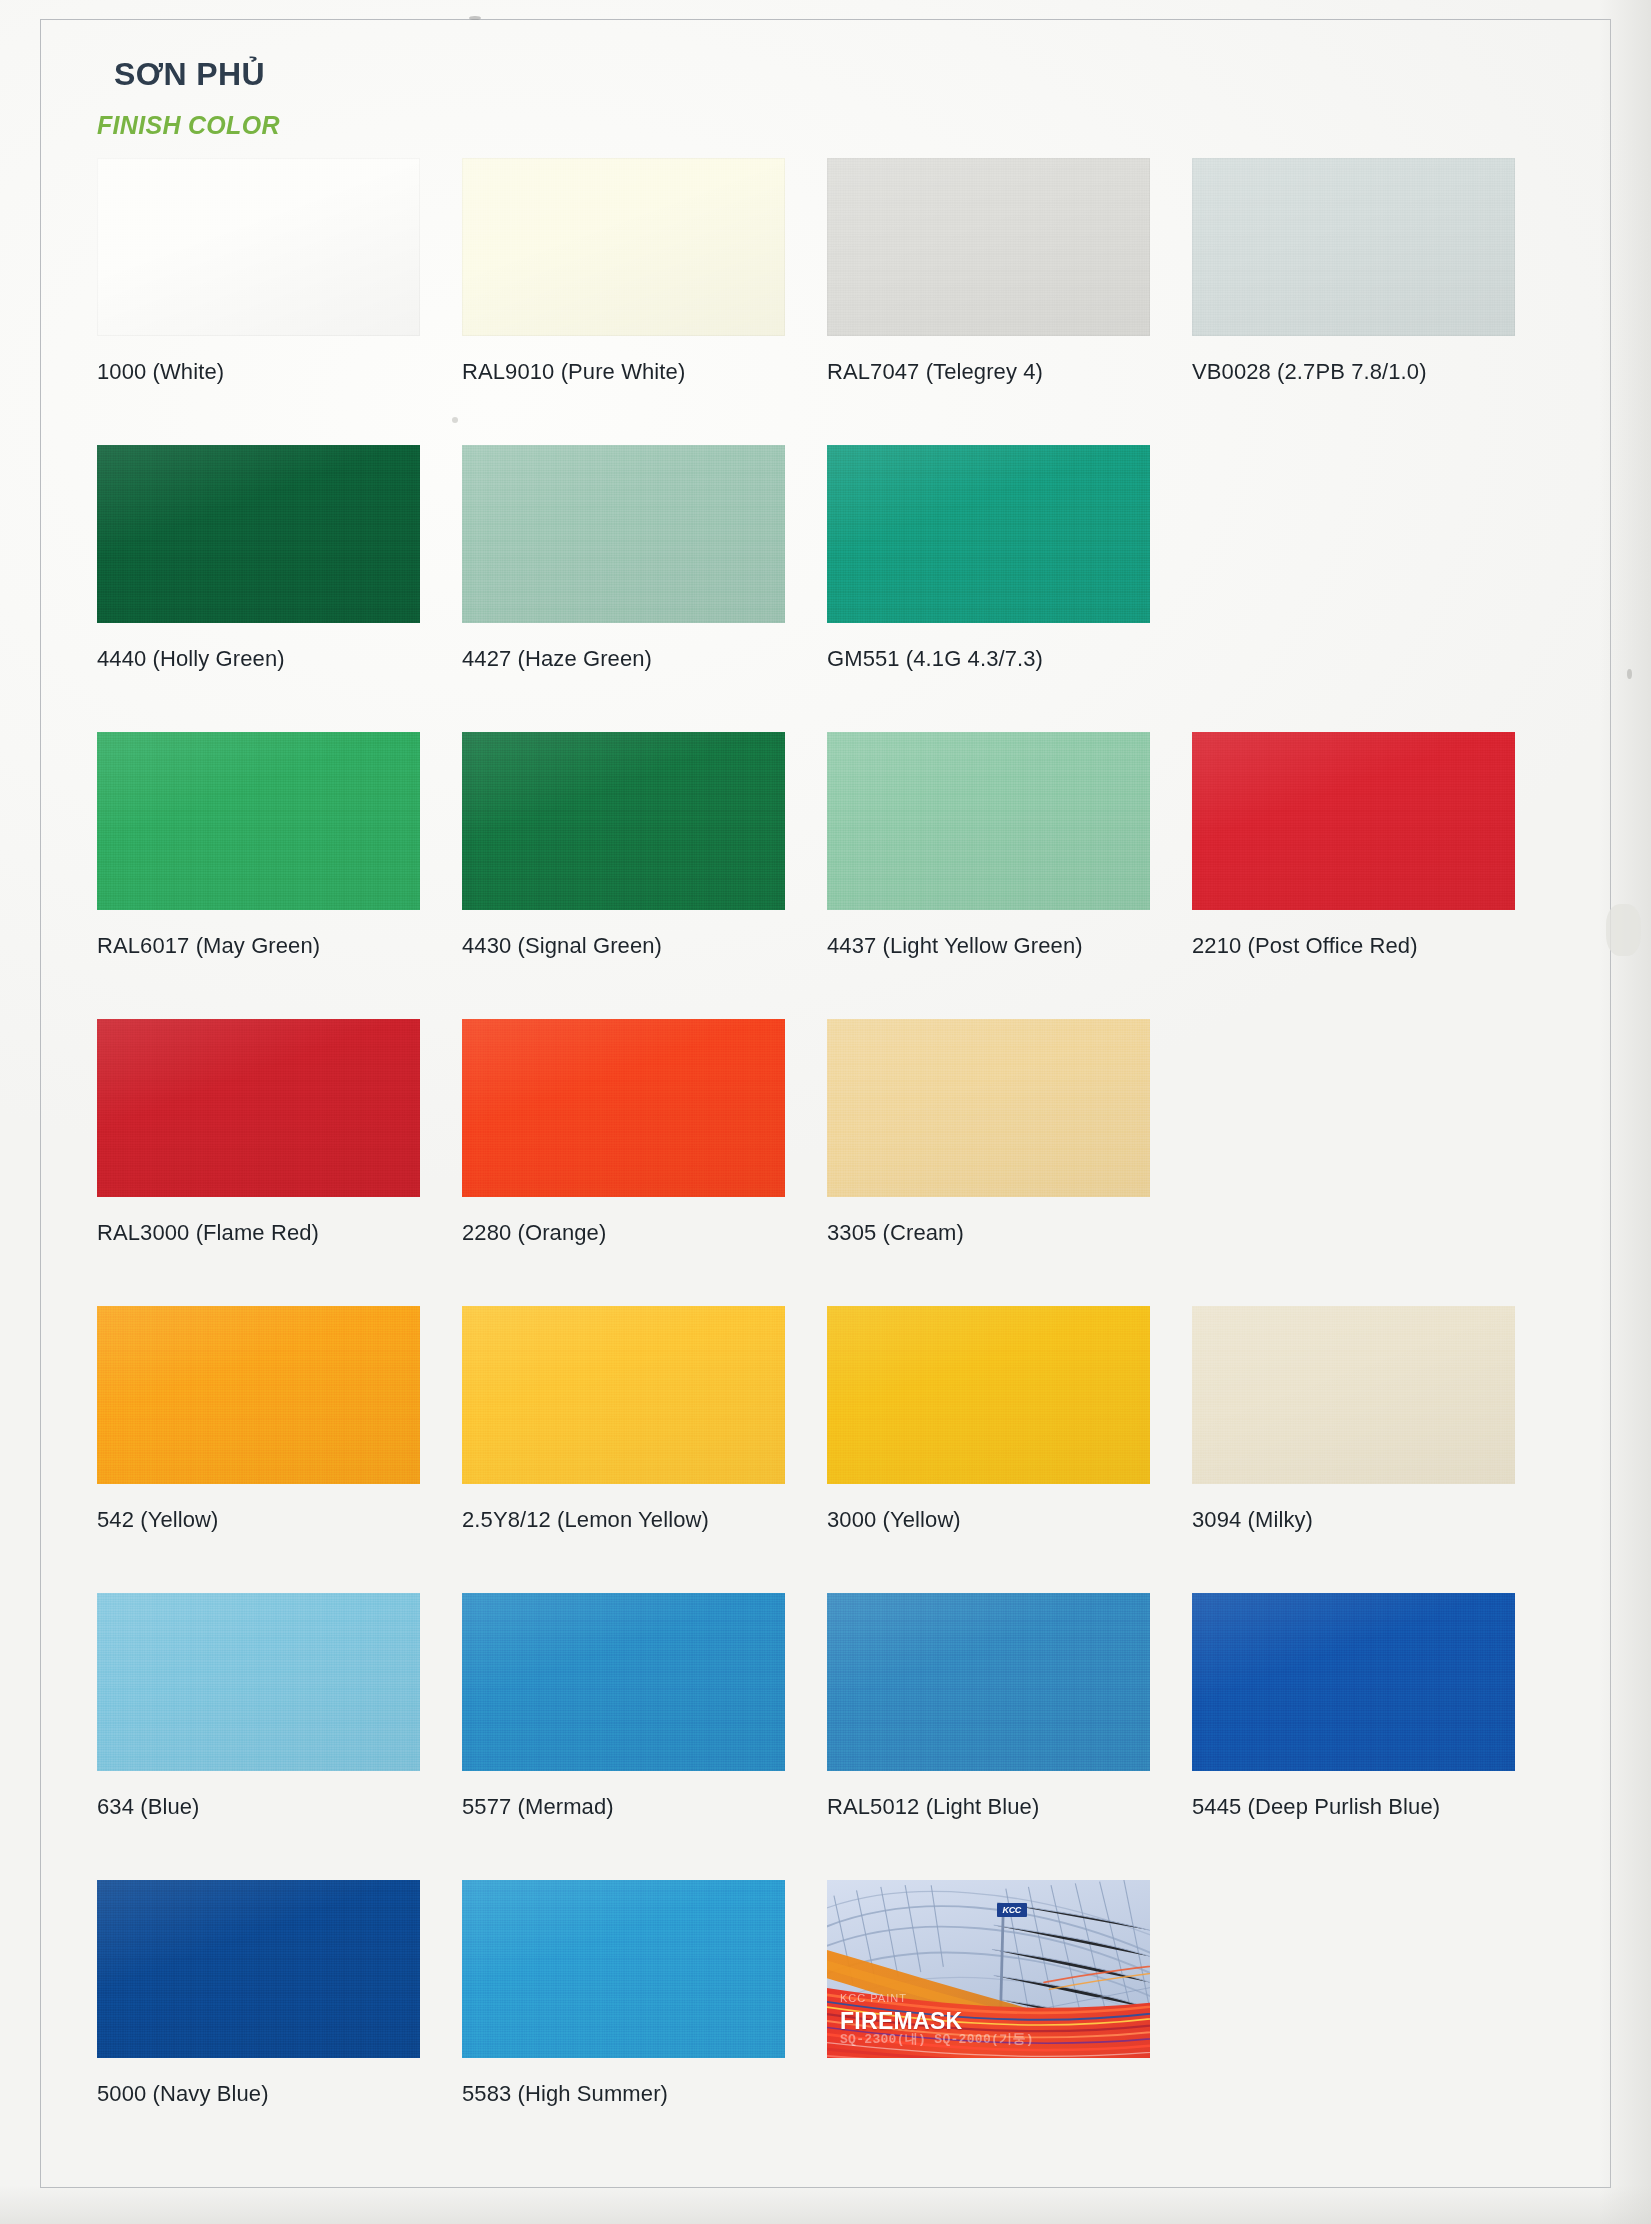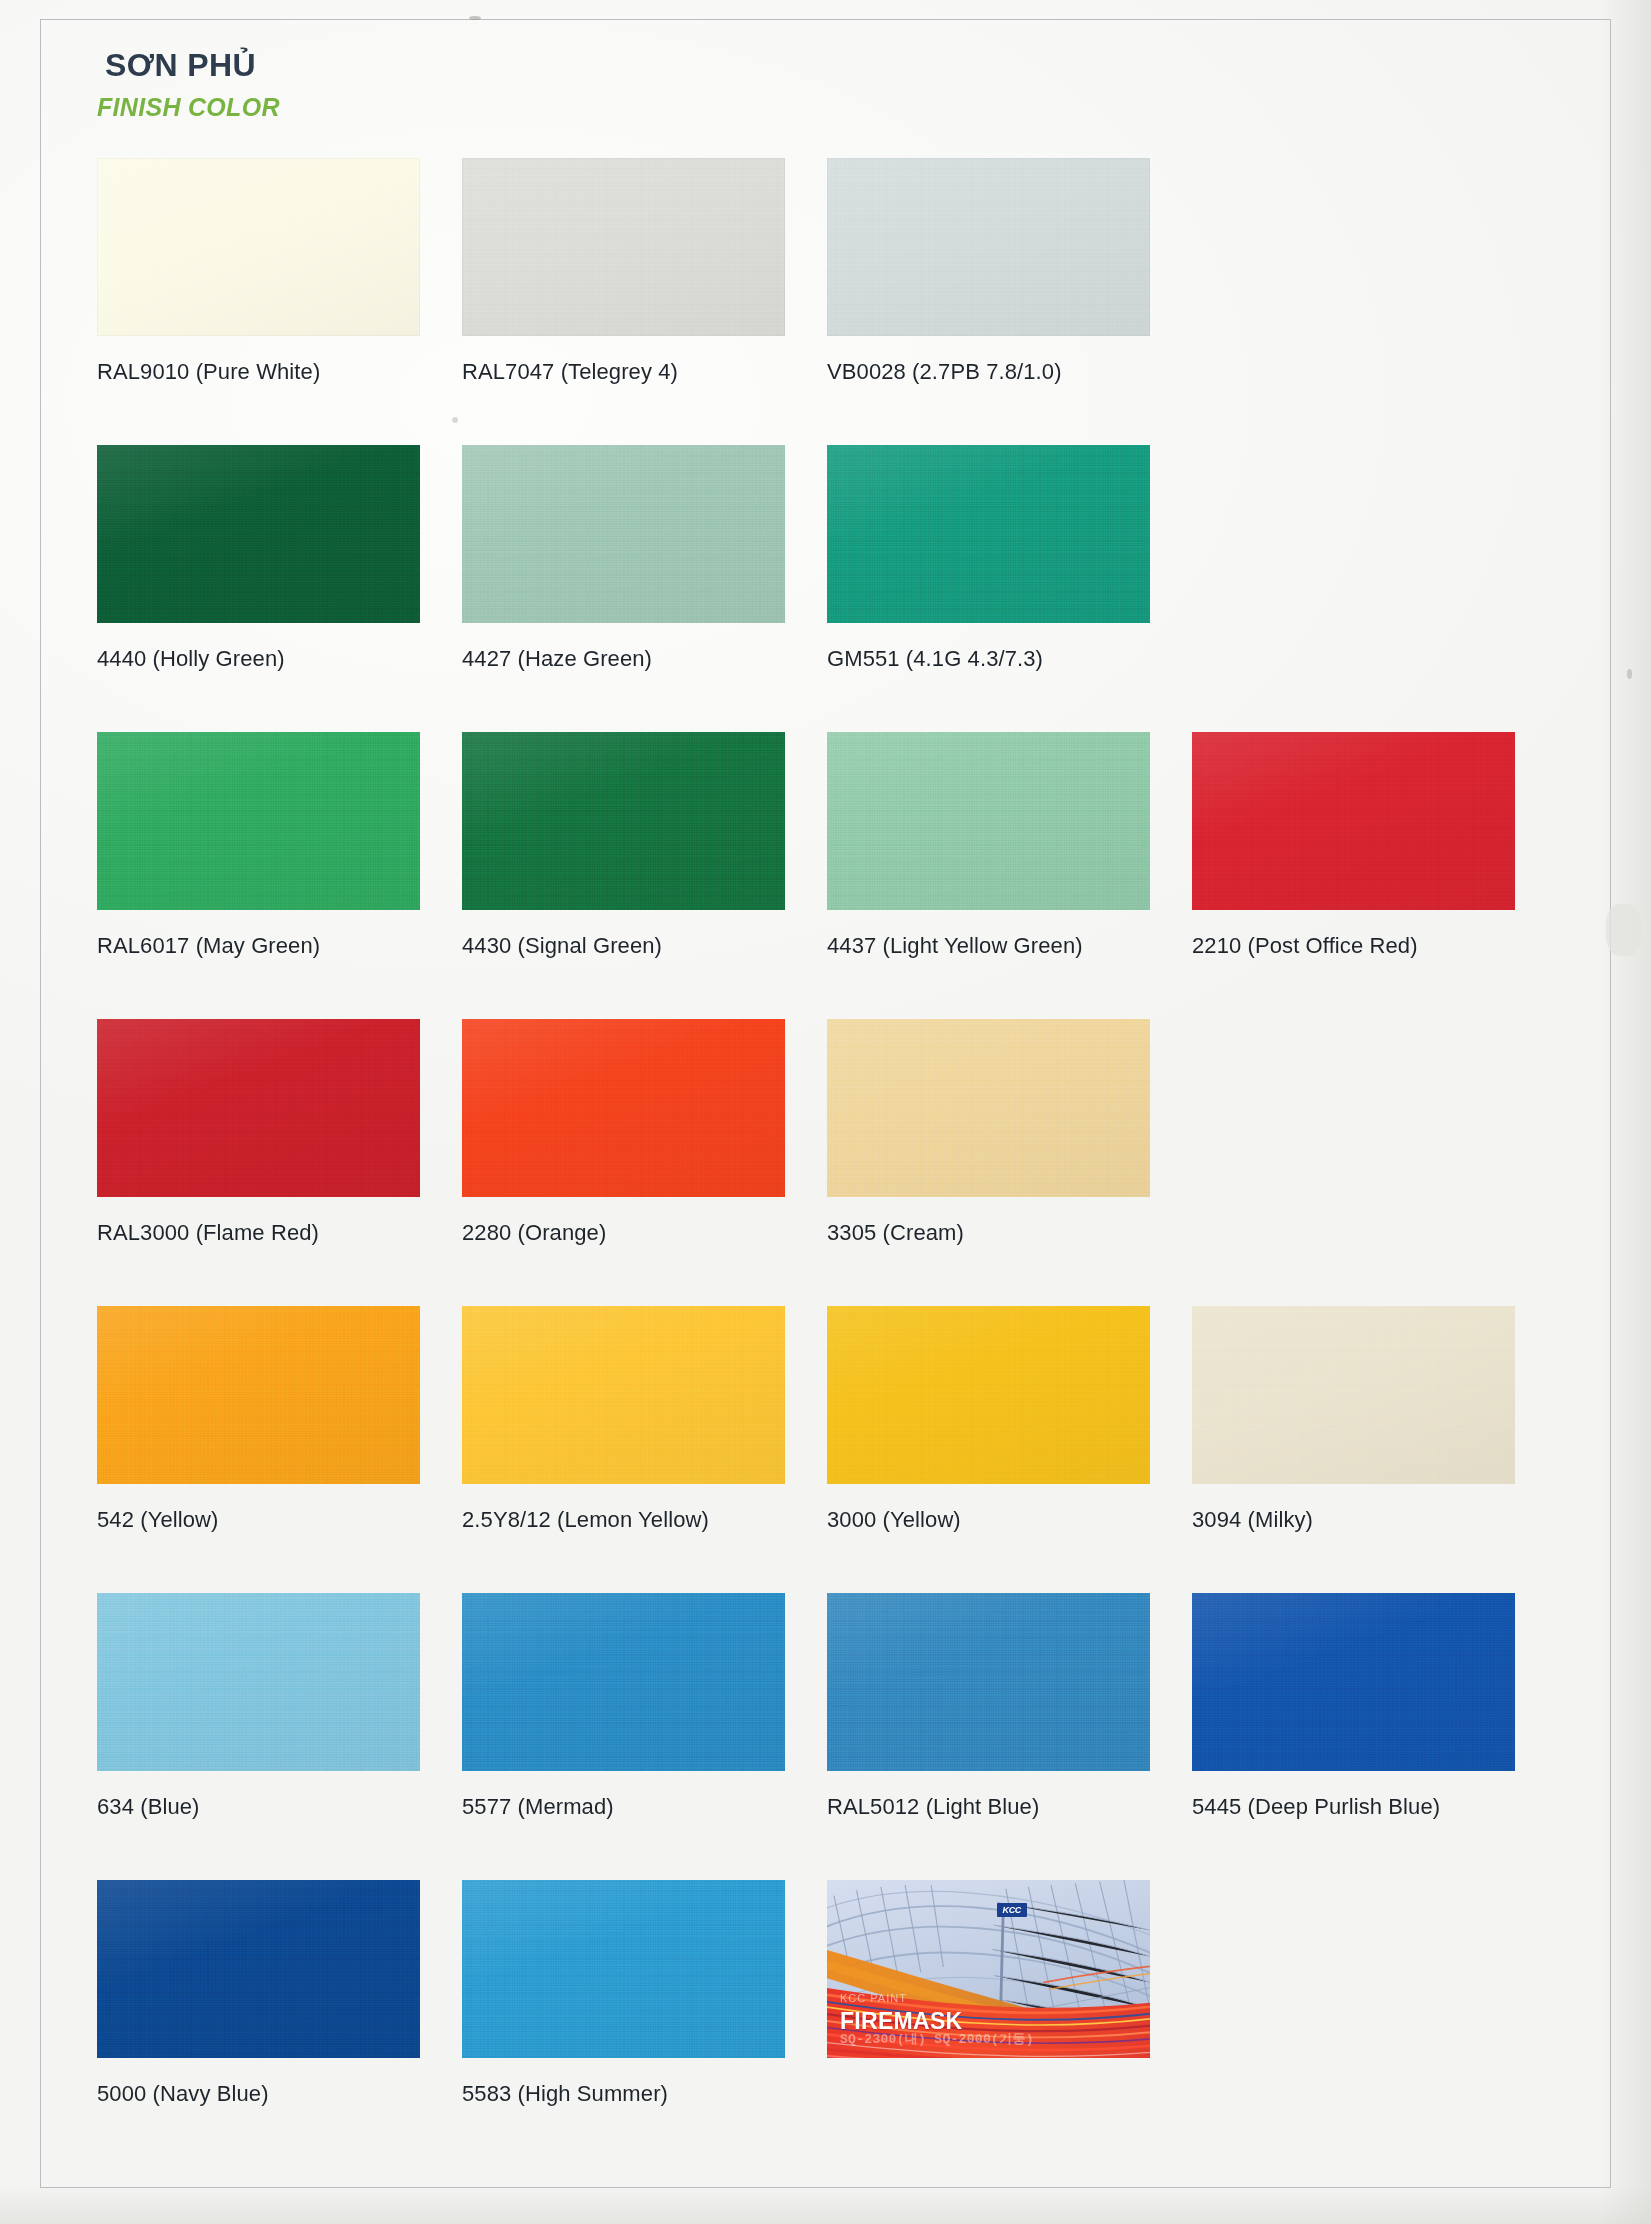--- a/index.html
+++ b/index.html
@@ -60,21 +60,21 @@
     left: 97px;
     top: 39px;
     width: 782px;
   }
   #title-vn {
     font-size: 32px;
     font-weight: bold;
     letter-spacing: 0.4px;
     color: #2e3d4d;
     line-height: 1.15;
-    margin: 8px;
+    margin: 17px;
   }
   #title-en {
     font-size: 25px;
     font-weight: bold;
     font-style: italic;
     letter-spacing: 0.3px;
     color: #79b443;
     line-height: 1.2;
     margin: 7px 0 10px 0;
   }
@@ -200,20 +200,27 @@
   <div class="speck" style="left:1606px;top:904px;width:35px;height:52px;background:#e3e3df;opacity:.8;border-radius:40%;"></div>
   <div class="speck" style="left:452px;top:417px;width:6px;height:6px;background:#c9c9c5;opacity:.7;"></div>
 
   <div id="header">
     <h1 id="title-vn">SƠN PHỦ</h1>
     <h2 id="title-en">FINISH COLOR</h2>
   </div>
 
   <div id="grid">
       <div class="grid-row">
+        <div class="cell">
+          <div class="swatch pale" style="background: rgb(253, 253, 251);">
+            <div class="tex"></div>
+            <div class="sheen"></div>
+          </div>
+          <div class="caption">1000 (White)</div>
+        </div>
         <div class="cell">
           <div class="swatch pale" style="background: rgb(252, 251, 232);">
             <div class="tex"></div>
             <div class="sheen"></div>
           </div>
           <div class="caption">RAL9010 (Pure White)</div>
         </div>
         <div class="cell">
           <div class="swatch pale" style="background: rgb(220, 220, 216);">
             <div class="tex"></div>

